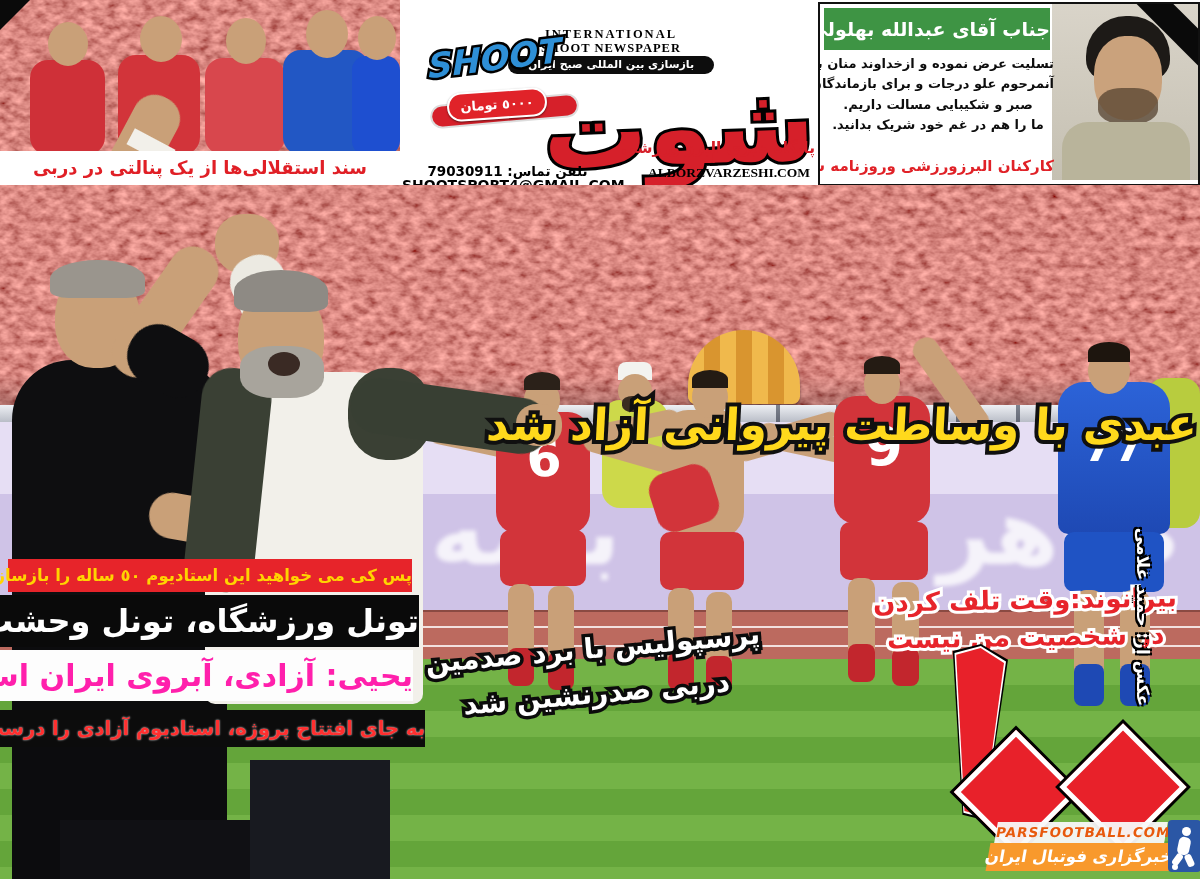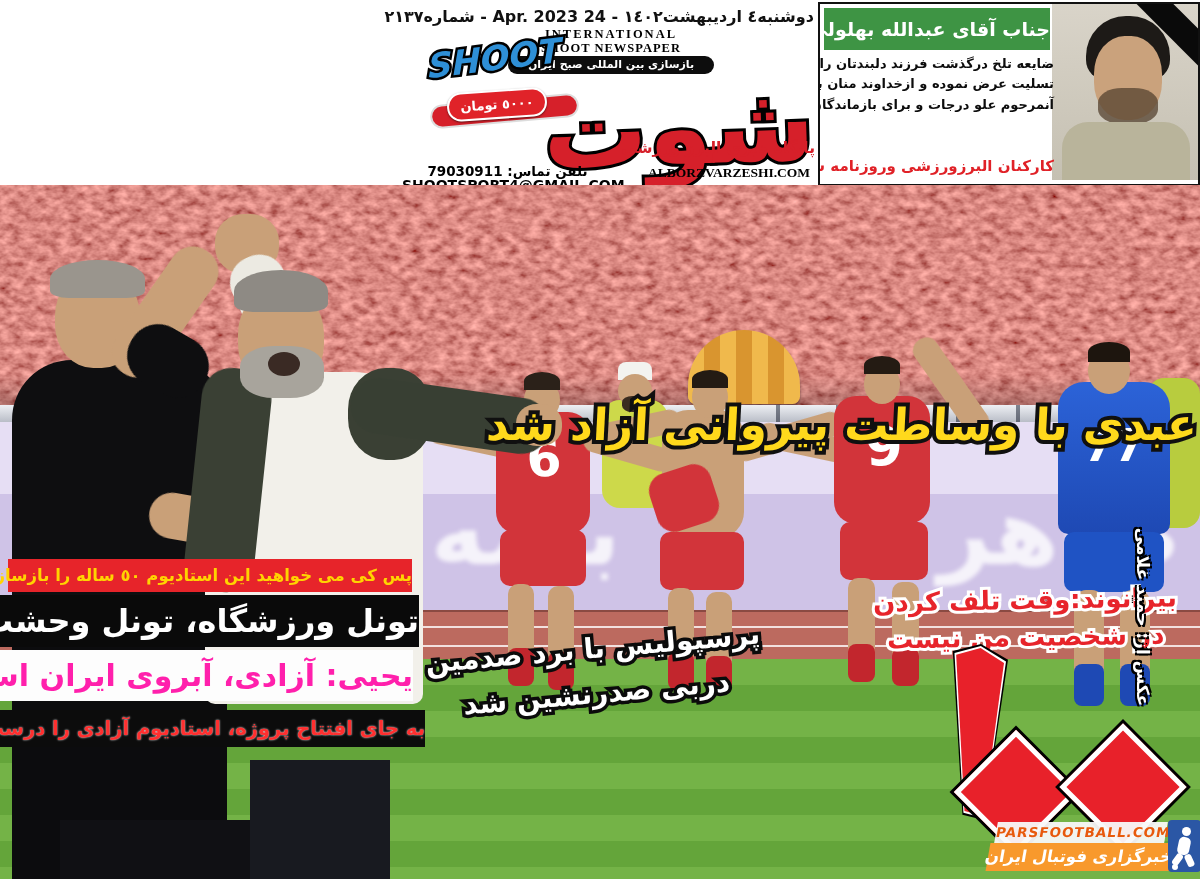--- a/index.html
+++ b/index.html
@@ -122,22 +122,44 @@
 
 <svg width="0" height="0" style="position:absolute">
   <filter id="noiseCrowd" x="0" y="0" width="100%" height="100%">
     <feTurbulence type="fractalNoise" baseFrequency="0.085 0.13" numOctaves="3" seed="7"></feTurbulence>
     <feColorMatrix type="matrix" values="0.95 0 0 0 0.22  0.55 0 0 0 -0.03  0.5 0 0 0 -0.03  0 0 0 0 1"></feColorMatrix>
   </filter>
 </svg>
 
 <div id="page">
 
-
-  <div class="abs ctr rtl nowrap" id="date-line">دوشنبه٤ اردیبهشت١٤٠٢ - 24 Apr. 2023 - شماره٢١٣٧</div>
+  <div class="abs" id="hdr-photo">
+    <svg class="fillbox">
+        <rect width="100%" height="100%" filter="url(#noiseCrowd)"></rect>
+      </svg>
+
+    <div class="abs fig" style="left:30px;top:60px;width:75px;height:95px;background:#cf3038;border-radius:18px;"></div>
+    <div class="abs fig skin" style="left:48px;top:22px;width:40px;height:44px;border-radius:50%;"></div>
+    <div class="abs fig" style="left:118px;top:55px;width:82px;height:100px;background:#d2343a;border-radius:18px;"></div>
+    <div class="abs fig skin" style="left:140px;top:16px;width:42px;height:46px;border-radius:50%;"></div>
+    <div class="abs fig" style="left:205px;top:58px;width:80px;height:97px;background:#d8474d;border-radius:18px;"></div>
+    <div class="abs fig skin" style="left:226px;top:18px;width:40px;height:46px;border-radius:50%;"></div>
+    <div class="abs fig" style="left:283px;top:50px;width:86px;height:105px;background:#2257c4;border-radius:18px;"></div>
+    <div class="abs fig skin" style="left:306px;top:10px;width:42px;height:48px;border-radius:50%;"></div>
+    <div class="abs fig" style="left:352px;top:56px;width:48px;height:99px;background:#1e4fd0;border-radius:14px;"></div>
+    <div class="abs fig skin" style="left:358px;top:16px;width:38px;height:44px;border-radius:50%;"></div>
+
+    <div class="abs fig skin" style="left:118px;top:92px;width:48px;height:105px;border-radius:22px;transform:rotate(28deg);"></div>
+    <div class="abs fig" style="left:128px;top:138px;width:46px;height:18px;background:#f2f0ea;transform:rotate(28deg);"></div>
+    <div class="abs corner-tri"></div>
+    <div class="abs ctr" id="hdr-caption">
+      <span class="rtl nowrap">سند استقلالی‌ها از یک پنالتی در دربی</span>
+    </div>
+  </div>
+
   <div class="abs ctr serifline" style="left:480px;top:27px;width:262px;height:14px;font-size:12.5px;letter-spacing:2px;">INTERNATIONAL</div>
   <div class="abs ctr serifline" style="left:480px;top:41px;width:262px;height:14px;font-size:12.5px;letter-spacing:1px;">SHOOT NEWSPAPER</div>
   <div class="abs ctr rtl" id="tagline-pill">بازسازی بین المللی صبح ایران</div>
 
   <div class="abs" id="logo-tail"></div>
   <div class="abs ctr stack" id="logo-shoot-en">
     <span class="stroke">SHOOT</span>
     <span class="fill">SHOOT</span>
   </div>
   <div class="abs ctr rtl stack" id="logo-shoot-fa">
@@ -154,23 +176,24 @@
   <div class="abs" id="cond-box">
     <div class="abs" id="cond-photo">
       <div class="abs" style="left:34px;top:12px;width:84px;height:64px;background:#1d1a17;border-radius:40px 40px 20px 20px;"></div>
       <div class="abs" style="left:42px;top:32px;width:68px;height:84px;background:#caa27c;border-radius:45%;"></div>
       <div class="abs" style="left:46px;top:84px;width:60px;height:36px;background:#54412f;border-radius:40%;opacity:.75;"></div>
       <div class="abs" style="left:10px;top:118px;width:128px;height:58px;background:#b9b49b;border-radius:26px 26px 0 0;"></div>
       <div class="abs" id="cond-ribbon"></div>
     </div>
     <div class="abs ctr rtl nowrap" id="cond-title">جناب آقای عبدالله بهلولی</div>
     <div class="abs ctr rtl" id="cond-body">
-      <span>ضایعه تلخ درگذشت فرزند دلبندتان را</span>
       <span>تسلیت عرض نموده و ازخداوند منان برای</span>
       <span>آنمرحوم علو درجات و برای بازماندگان</span>
+      <span>صبر و شکیبایی مسالت داریم.</span>
+      <span>ما را هم در غم خود شریک بدانید.</span>
     </div>
     <div class="abs ctr rtl nowrap" id="cond-sign">کارکنان البرزورزشی وروزنامه شوت</div>
   </div>
 
   <div class="abs" id="crowd">
     <svg class="fillbox">
         <rect width="100%" height="100%" filter="url(#noiseCrowd)"></rect>
       </svg>
     <div class="abs" style="left:0;top:190px;width:1200px;height:48px;background:linear-gradient(180deg,transparent,#00000055);"></div>
   </div>

